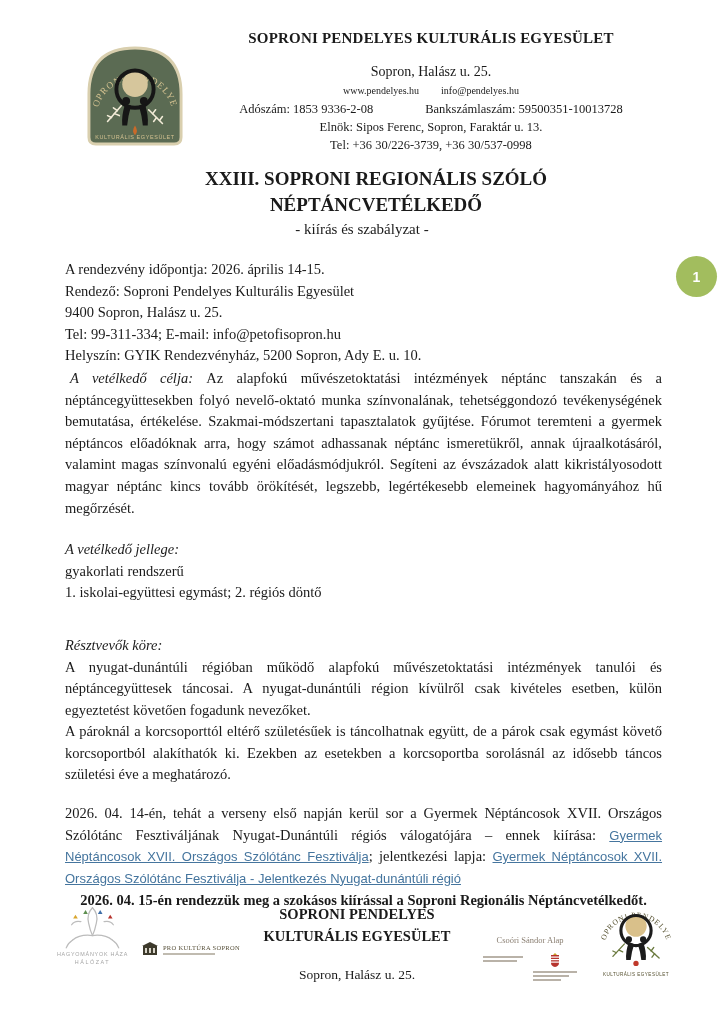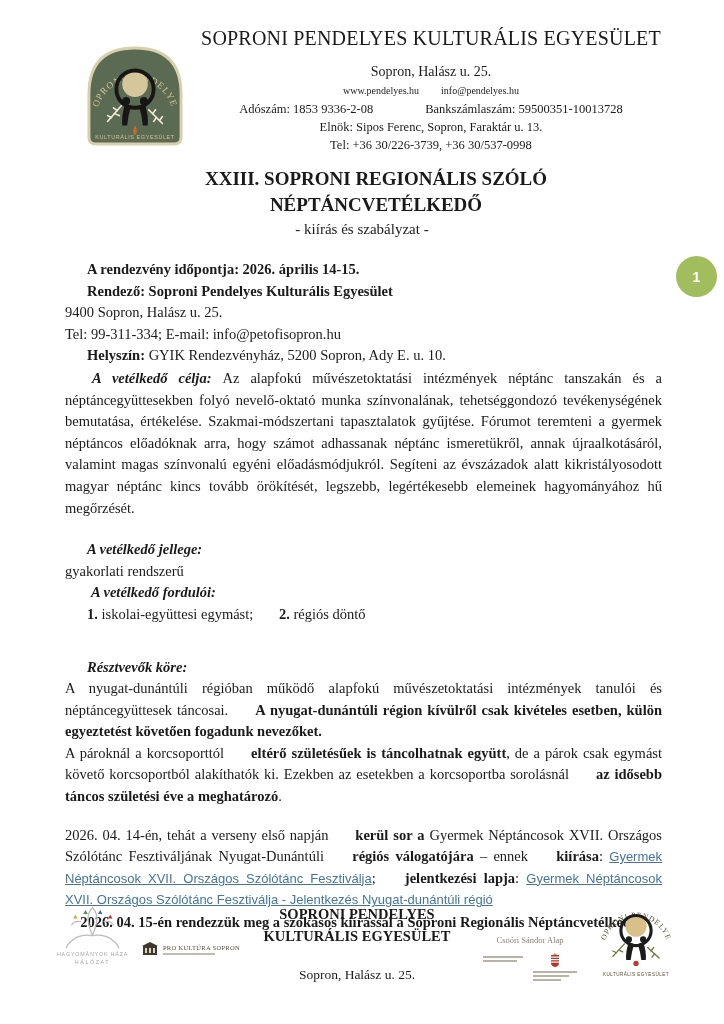--- a/index.html
+++ b/index.html
@@ -9,21 +9,21 @@
     margin:0 auto;
     background:#ffffff;
     font-family:"Liberation Serif", serif;
     color:#1a1a1a;
     overflow:hidden;
   }
   
   .header{position:relative;padding-top:26px;}
   .logo-badge{position:absolute;left:86px;top:45px;width:98px;height:102px;}
   .header-text{margin-left:178px;margin-right:40px;text-align:center;}
-  .org-title{font-size:20px;font-weight:normal;letter-spacing:.2px;line-height:24px;}
+  .org-title{font-size:15px;font-weight:bold;letter-spacing:.2px;line-height:24px;}
   .contact{margin-top:12px;line-height:19px;}
   .contact .l1{font-size:14px;}
   .contact .l2{font-size:10px;}
   .contact .l2 .gap{display:inline-block;width:22px;}
   .contact .sm{font-size:12.5px;line-height:18px;}
   .contact .sm .gap{display:inline-block;width:52px;}
   
   .title-block{margin-top:12px;text-align:center;}
   .main-title{font-size:19px;font-weight:bold;line-height:26px;padding-left:28px;}
   .subtitle{font-size:15px;margin-top:3px;}
@@ -33,21 +33,21 @@
     width:41px;height:41px;border-radius:50%;
     display:flex;align-items:center;justify-content:center;
     color:#fff;font-family:"Liberation Sans",sans-serif;
     font-size:14px;font-weight:bold;
   }
   
   .body{margin:21px 62px 0 65px;font-size:14.5px;line-height:21.6px;}
   .body p{margin:0;}
   .info-block p{text-align:left;}
   .just{text-align:justify;}
-  .b{font-weight:bold;margin-left:22px;}
+  .b{font-weight:normal;}
   .i{font-style:italic;}
   .link{
     font-family:"Liberation Sans",sans-serif;
     font-size:13px;
     text-decoration:underline;
     cursor:pointer;
   }
   .purpose{margin-top:1px !important;text-indent:5px;}
   .h-jellege{margin-top:20px !important;}
   .h-forduloi{text-indent:4px;}
@@ -136,21 +136,20 @@
       <p><span class="b">Rendező: Soproni Pendelyes Kulturális Egyesület</span></p>
       <p><span>9400 Sopron, Halász u. 25.</span></p>
       <p><span>Tel: 99-311-334; E-mail: info@petofisopron.hu</span></p>
       <p><span class="b">Helyszín:</span><span> GYIK Rendezvényház, 5200 Sopron, Ady E. u. 10.</span></p>
     </div>
 
     <p class="just purpose"><span class="b i">A vetélkedő célja: </span><span>Az alapfokú művészetoktatási intézmények néptánc tanszakán és a néptáncegyüttesekben folyó nevelő-oktató munka színvonalának, tehetséggondozó tevékenységének bemutatása, értékelése. Szakmai-módszertani tapasztalatok gyűjtése. Fórumot teremteni a gyermek néptáncos előadóknak arra, hogy számot adhassanak néptánc ismeretükről, annak újraalkotásáról, valamint magas színvonalú egyéni előadásmódjukról. Segíteni az évszázadok alatt kikristályosodott magyar néptánc kincs tovább örökítését, legszebb, legértékesebb elemeinek hagyományához hű megőrzését.</span></p>
 
     <p class="h-jellege"><span class="b i">A vetélkedő jellege:</span></p>
     <p><span>gyakorlati rendszerű</span></p>
-    <p class="h-forduloi"><span class="b i">A vetélkedő fordulói:</span></p>
     <p><span class="b">1.</span><span> iskolai-együttesi egymást; </span><span class="b">2.</span><span> régiós döntő</span></p>
 
     <p class="h-resztvevok"><span class="b i">Résztvevők köre:</span></p>
     <p class="just"><span>A nyugat-dunántúli régióban működő alapfokú művészetoktatási intézmények tanulói és néptáncegyüttesek táncosai. </span><span class="b">A nyugat-dunántúli région kívülről csak kivételes esetben, külön egyeztetést követően fogadunk nevezőket.</span></p>
     <p class="just"><span>A pároknál a korcsoporttól </span><span class="b">eltérő születésűek is táncolhatnak együtt</span><span>, de a párok csak egymást követő korcsoportból alakíthatók ki.  Ezekben az esetekben a korcsoportba sorolásnál </span><span class="b">az idősebb táncos születési éve a meghatározó</span><span>.</span></p>
 
     <p class="just festival"><span>2026. 04. 14-én, tehát a verseny első napján </span><span class="b">kerül sor a </span><span>Gyermek Néptáncosok XVII. Országos Szólótánc Fesztiváljának Nyugat-Dunántúli </span><span class="b">régiós válogatójára</span><span> – ennek </span><span class="b">kiírása</span><span>: </span><span class="link" style="color: rgb(69, 117, 158);">Gyermek Néptáncosok XVII. Országos Szólótánc Fesztiválja</span><span>; </span><span class="b">jelentkezési lapja</span><span>: </span><span class="link" style="color: rgb(69, 117, 158);">Gyermek Néptáncosok XVII. Országos Szólótánc Fesztiválja - Jelentkezés Nyugat-dunántúli régió</span></p>
 
     <p class="closing">2026. 04. 15-én rendezzük meg a szokásos kiírással a Soproni Regionális Néptáncvetélkedőt.</p>
   </div>

